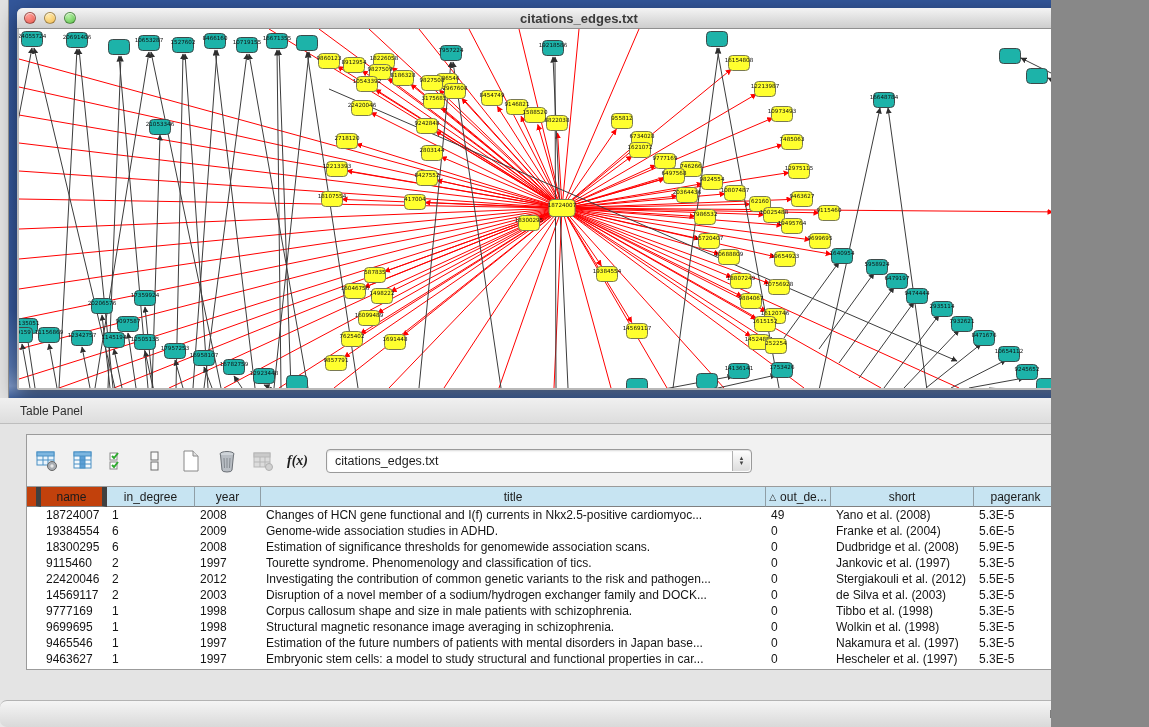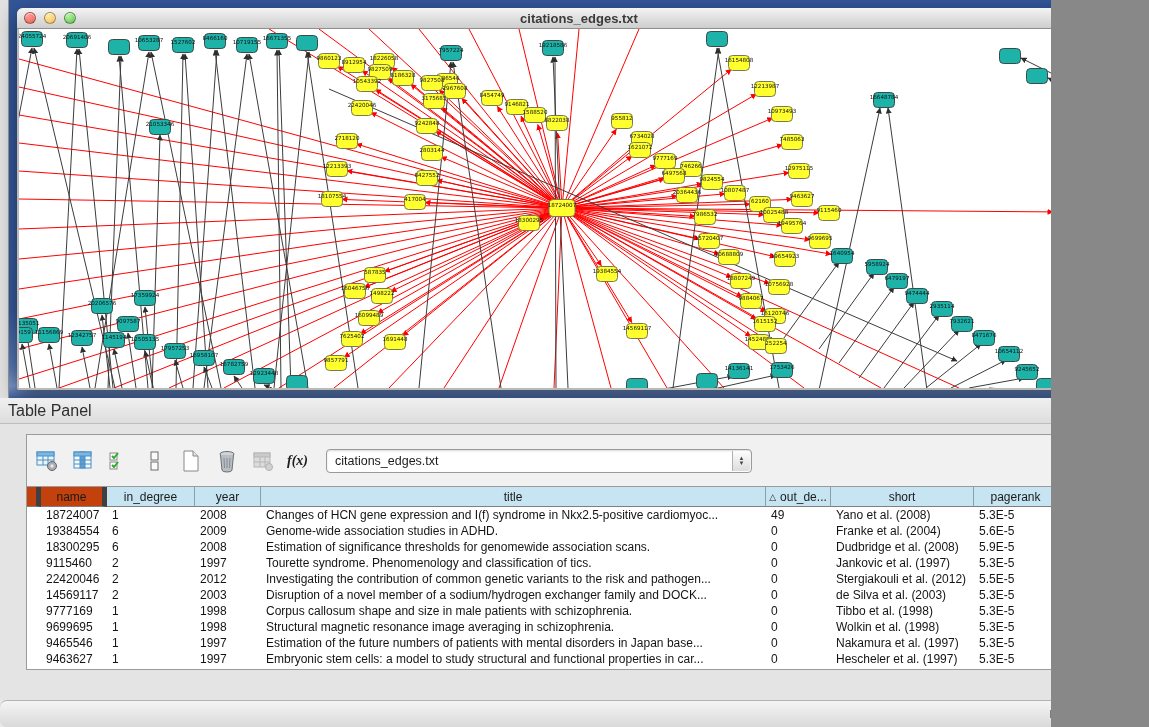--- a/index.html
+++ b/index.html
@@ -26,21 +26,21 @@
   .win-title { position:absolute; left:0; right:0; text-align:center; font-size:13px; font-weight:bold; color:#3a3a3a; }
   .canvas { position:absolute; left:2px; right:2px; top:21px; bottom:2px; background:#fff; overflow:hidden; }
   .canvas svg { display:block; }
   .grip { position:absolute; right:2px; bottom:2px; width:16px; height:16px;
     background:repeating-linear-gradient(135deg,transparent 0 3px,#9a9a9a 3px 4px); opacity:.8; }
 
   
   .table-panel { position:absolute; left:0; top:398px; width:1149px; height:302px; background:#e4e4e4; }
   .panel-header { position:relative; height:26px; background:linear-gradient(180deg,#f0f0f0,#dddddd);
     border-bottom:1px solid #bdbdbd; display:flex; align-items:center; }
-  .panel-title { margin-left:8px; font-size:16px; color:#2e2e2e; }
+  .panel-title { margin-left:20px; font-size:12px; color:#2e2e2e; }
   .panel-header-icons { position:absolute; right:12px; top:5px; display:flex; gap:12px; align-items:center; }
   .float-ic { position:relative; width:14px; height:14px; }
   .float-ic .sq1 { position:absolute; left:0; top:0; width:9px; height:9px; border:1.5px solid #8a7b52; }
   .float-ic .sq2 { position:absolute; right:0; bottom:0; width:8px; height:8px; border:1.5px solid #35424e; background:#e9e9e9; }
   .close-ic { font-size:15px; font-weight:bold; color:#1e1e1e; line-height:14px; cursor:default; }
 
   .inner-box { position:absolute; left:12px; top:36px; width:1126px; height:236px;
     background:#f1f1f1; border:1px solid #9b9b9b;margin-left:14px; }
   .toolbar { position:relative; height:51px; display:flex; align-items:center; }
   .tbtn { width:28px; height:28px; margin-left:8px; display:flex; align-items:center; justify-content:center; border-radius:4px; }
@@ -861,21 +861,21 @@
               <span>pagerank</span>
             </div>
             <div class="hc"></div>
           </div>
         <div class="rows" id="tbody">
             <div class="g-row">
               <div class="cell"></div>
               <div class="cell">18724007</div>
               <div class="cell">1</div>
               <div class="cell">2008</div>
-              <div class="cell">Changes of HCN gene expression and I(f) syndrome in Nkx2.5-positive cardiomyoc...</div>
+              <div class="cell">Changes of HCN gene functional and I(f) currents in Nkx2.5-positive cardiomyoc...</div>
               <div class="cell">49</div>
               <div class="cell">Yano et al. (2008)</div>
               <div class="cell">5.3E-5</div>
               <div class="cell"></div>
             </div>
             <div class="g-row">
               <div class="cell"></div>
               <div class="cell">19384554</div>
               <div class="cell">6</div>
               <div class="cell">2009</div>

